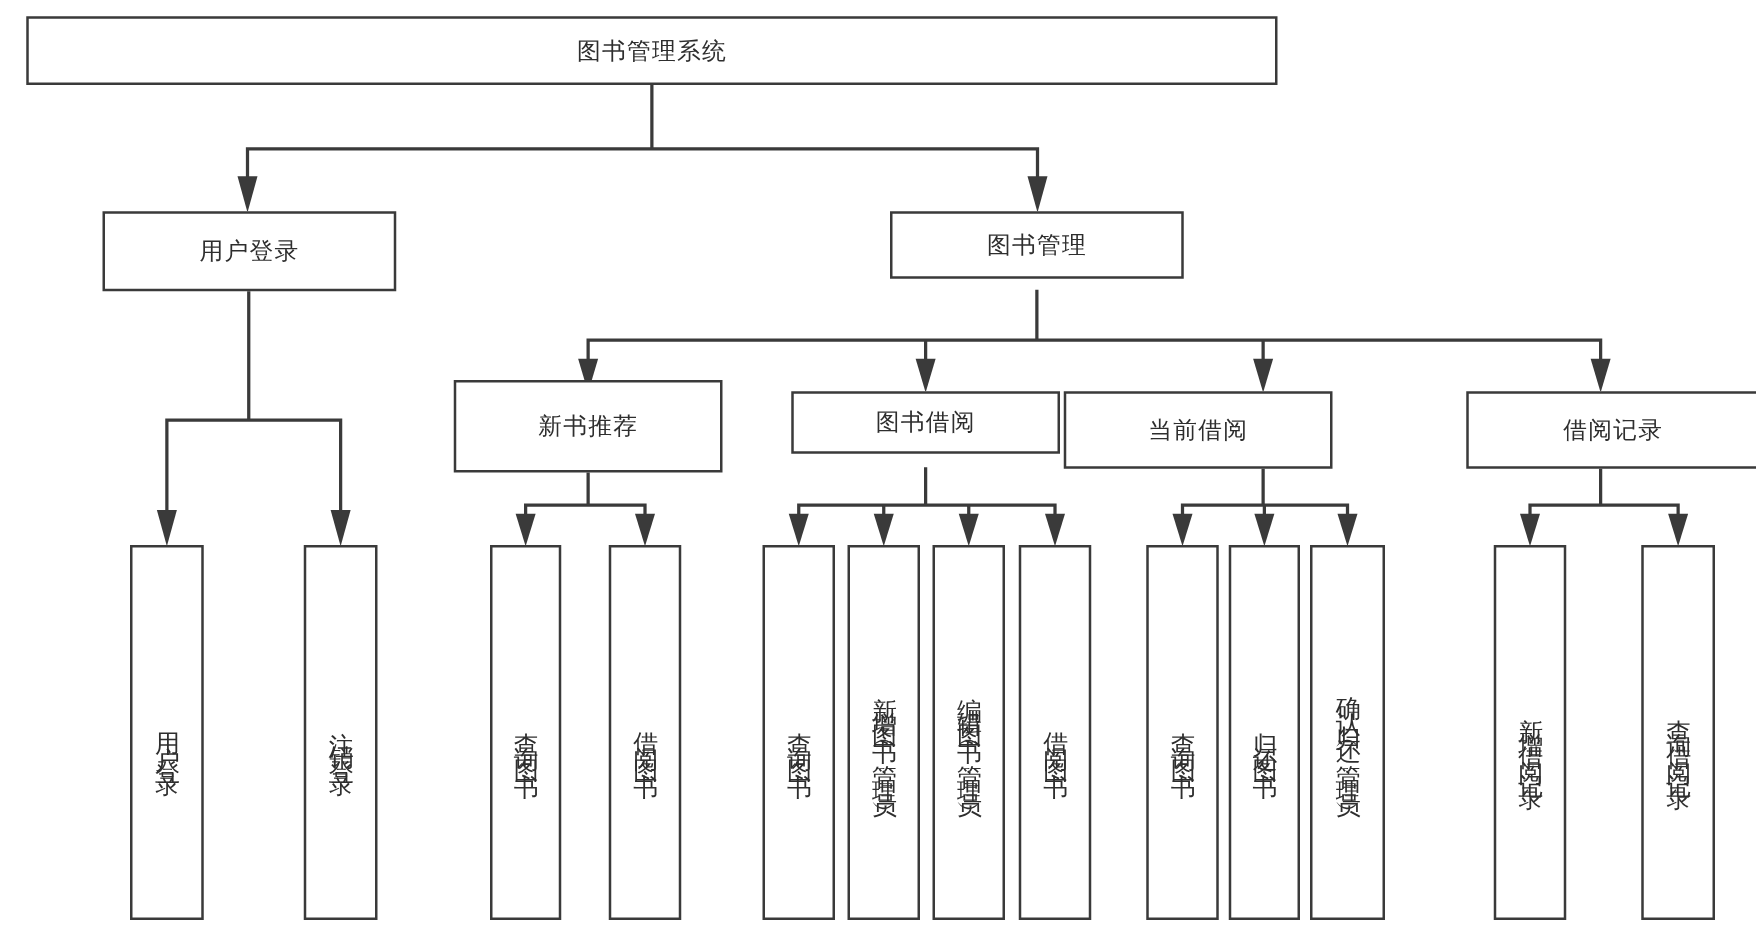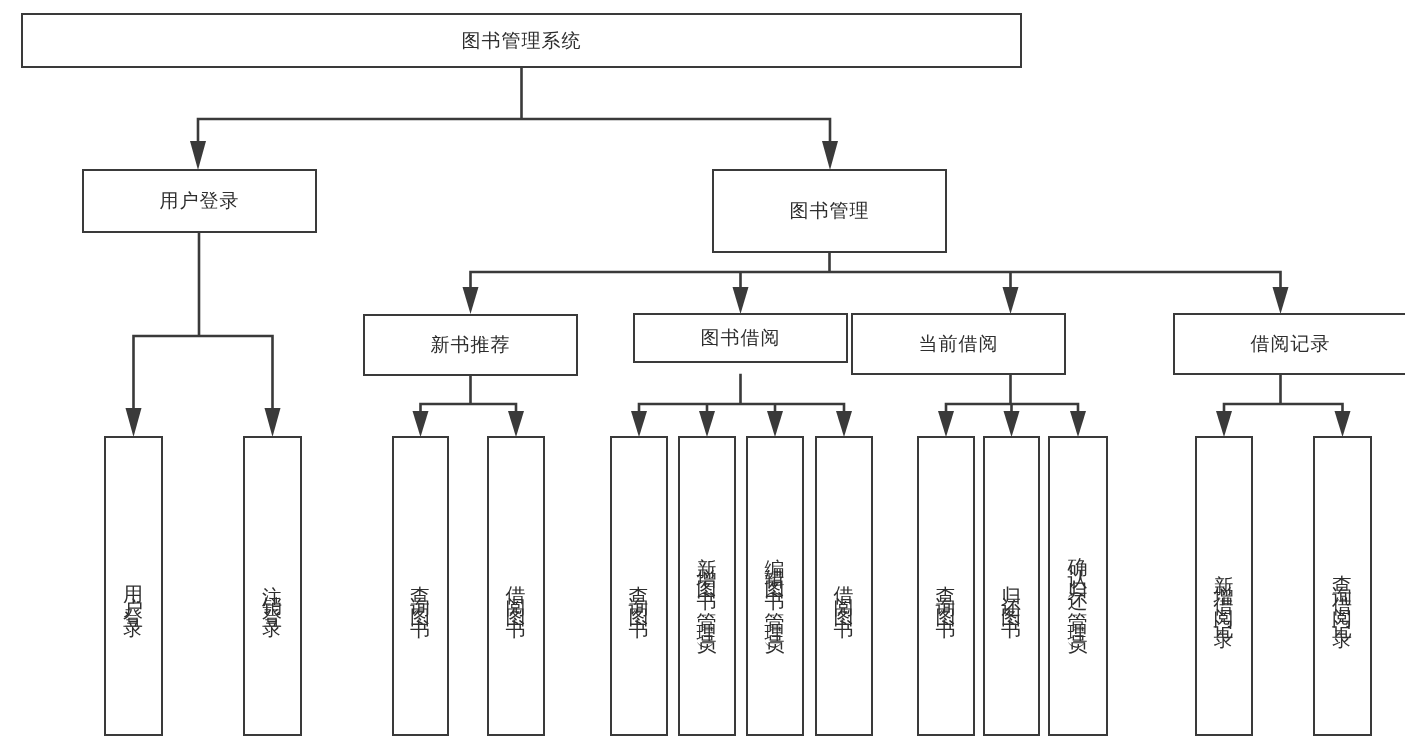--- a/index.html
+++ b/index.html
@@ -100,25 +100,25 @@
     <polygon class="ar" points="1334.5,411 1350.5,411 1342.5,437"></polygon>
   </svg>
 
   <div class="box" style="left:21px;top:13px;width:1001px;height:55px">
     <span class="hl">图书管理系统</span>
   </div>
 
   <div class="box" style="left:82px;top:169px;width:235px;height:64px">
     <span class="hl">用户登录</span>
   </div>
-  <div class="box" style="left:712px;top:169px;width:235px;height:84px">
+  <div class="box" style="left:712px;top:169px;width:235px;height:54px">
     <span class="hl">图书管理</span>
   </div>
 
-  <div class="box" style="left:363px;top:314px;width:215px;height:62px">
+  <div class="box" style="left:363px;top:304px;width:215px;height:74px">
     <span class="hl">新书推荐</span>
   </div>
   <div class="box" style="left:633px;top:313px;width:215px;height:50px">
     <span class="hl">图书借阅</span>
   </div>
   <div class="box" style="left:851px;top:313px;width:215px;height:62px">
     <span class="hl">当前借阅</span>
   </div>
   <div class="box" style="left:1173px;top:313px;width:235px;height:62px">
     <span class="hl">借阅记录</span>

